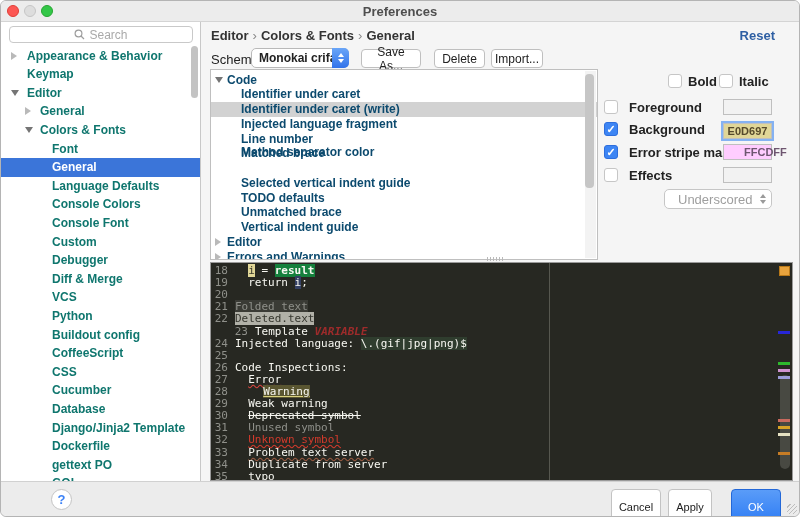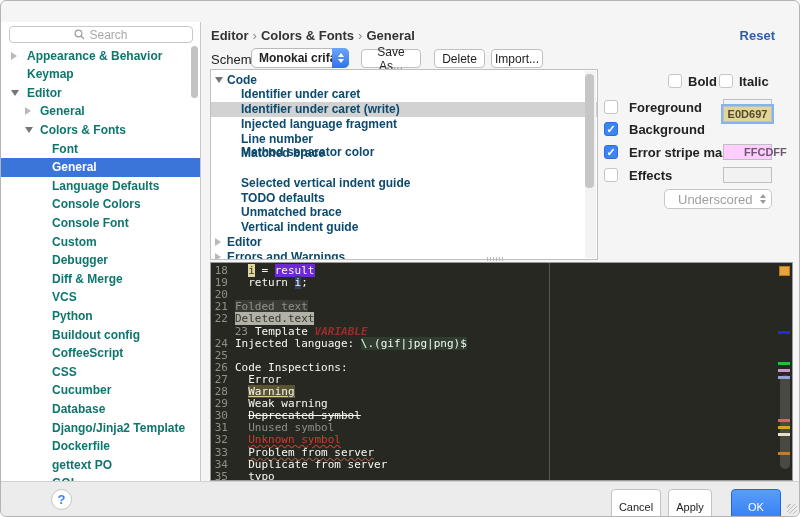--- a/index.html
+++ b/index.html
@@ -92,28 +92,28 @@
   
   .grip{position:absolute;left:285px;top:235px;width:16px;height:4px;
         background:repeating-linear-gradient(90deg,#B9B9B9 0 1px,transparent 1px 3px);}
   
   .preview{position:absolute;left:8px;top:240px;width:583px;height:219px;background:#272822;
            border:1px solid #9A9A9A;overflow:hidden;font-family:"DejaVu Sans Mono",monospace;
            font-size:11px;color:#F8F8F2;}
   .pline{position:absolute;left:0;right:16px;height:12.1px;white-space:pre;line-height:12.1px;}
   .gut{display:inline-block;width:17px;text-align:right;margin-right:7px;color:#8F908A;}
   .sg-caret-write{background:#E0D697;color:#39392B;}
-  .sg-selection{background:#6d28d9;}
+  .sg-selection{background:#15803d;font-weight:bold;}
   .sg-caret-read{background:#344063;}
   .sg-folded{background:#3A3B35;color:#8F908A;}
   .sg-deleted{background:#B1B1A8;color:#35362E;}
   .sg-template-var{color:#9E2B2B;font-style:italic;font-weight:700;}
   .sg-injected{background:#2F3D2E;}
   .sg-error{text-decoration:underline;text-decoration-style:wavy;text-decoration-color:#D9443E;}
-  .sg-warning{background:#5A5631;text-decoration:underline;text-decoration-color:#D9D27F;}
+  .sg-warning{background:#5A5631;text-decoration:underline;text-decoration-color:#D9D27F;margin-left:15px;}
   .sg-deprecated{text-decoration:line-through;}
   .sg-unused{color:#8F908A;}
   .sg-unknown{color:#D33A2C;text-decoration:underline;text-decoration-style:wavy;
               text-decoration-color:#D33A2C;}
   .sg-server-problem{text-decoration:underline;text-decoration-style:wavy;
               text-decoration-color:#9A5A41;}
   .sg-typo{text-decoration:underline;text-decoration-style:wavy;text-decoration-color:#5B9E4D;}
   .margin-line{position:absolute;left:338px;top:0;bottom:0;width:1px;background:#56574F;}
   .stripe{position:absolute;right:0;top:0;bottom:0;width:16px;}
   .stripe-legend{position:absolute;right:2px;top:3px;width:11px;height:10px;background:#E8A33D;
@@ -135,20 +135,28 @@
   .f-ok{right:18px;width:50px;background:linear-gradient(#5A9CF8,#2D7BF4);border:1px solid #2368D8;
         color:#FFFFFF;}
   .resize-grip{position:absolute;right:2px;bottom:2px;width:10px;height:10px;
         background:repeating-linear-gradient(135deg,transparent 0 2px,#BDBDBD 2px 3px);}
 </style>
 </head>
 <body>
 
 <div class="window">
 
+  <div class="titlebar">
+    <div class="traffic">
+      <span class="tl red"></span>
+      <span class="tl gray"></span>
+      <span class="tl green"></span>
+    </div>
+    <div class="title">Preferences</div>
+  </div>
 
   <aside class="sidebar">
     <div class="searchbox">
       <svg width="11" height="11" viewBox="0 0 11 11">
         <circle cx="4.5" cy="4.5" r="3.4" fill="none" stroke="#9E9E9E" stroke-width="1.2"></circle>
         <line x1="7" y1="7" x2="10" y2="10" stroke="#9E9E9E" stroke-width="1.2"></line>
       </svg>
       <span>Search</span>
     </div>
     <div id="sidebar-tree">
@@ -304,21 +312,21 @@
     <span class="opt-label" style="left:486px;top:52px;">Bold</span>
     <span class="cb" style="left:517px;top:52px;"></span>
     <span class="opt-label" style="left:537px;top:52px;">Italic</span>
 
     <span class="cb" style="left:402px;top:78px;"></span>
     <span class="opt-label" style="left:427px;top:78px;">Foreground</span>
     <span class="swatch" style="top:77px;"></span>
 
     <span class="cb on" style="left:402px;top:100px;">✓</span>
     <span class="opt-label" style="left:427px;top:100px;">Background</span>
-    <span class="swatch sw-bg focused" style="top: 84px; background: rgb(224, 214, 151);">E0D697</span>
+    <span class="swatch sw-bg focused" style="top: 101px; background: rgb(224, 214, 151);">E0D697</span>
 
     <span class="cb on" style="left:402px;top:123px;">✓</span>
     <span class="opt-label" style="left:427px;top:123px;">Error stripe mark</span>
     <span class="swatch sw-stripe" style="top: 122px; background: rgb(255, 205, 255); padding-left: 20px;">FFCDFF</span>
 
     <span class="cb" style="left:402px;top:146px;"></span>
     <span class="opt-label" style="left:427px;top:146px;">Effects</span>
     <span class="swatch" style="top:145px;"></span>
 
     <div class="eff-select">
@@ -341,21 +349,21 @@
           <div class="pline" style="top: 62.5px; padding-left: 20px;"><span class="gut">23</span><span>Template </span><span class="sg-template-var">VARIABLE</span></div>
           <div class="pline" style="top: 74.6px;"><span class="gut">24</span><span>Injected language: </span><span class="sg-injected">\.(gif|jpg|png)$</span></div>
           <div class="pline" style="top: 86.7px;"><span class="gut">25</span></div>
           <div class="pline" style="top: 98.8px;"><span class="gut">26</span><span>Code Inspections:</span></div>
           <div class="pline" style="top: 110.9px;"><span class="gut">27</span><span>  </span><span class="sg-error">Error</span></div>
           <div class="pline" style="top: 123px;"><span class="gut">28</span><span>  </span><span class="sg-warning">Warning</span></div>
           <div class="pline" style="top: 135.1px;"><span class="gut">29</span><span>  Weak warning</span></div>
           <div class="pline" style="top: 147.2px;"><span class="gut">30</span><span>  </span><span class="sg-deprecated">Deprecated symbol</span></div>
           <div class="pline" style="top: 159.3px;"><span class="gut">31</span><span>  </span><span class="sg-unused">Unused symbol</span></div>
           <div class="pline" style="top: 171.4px;"><span class="gut">32</span><span>  </span><span class="sg-unknown">Unknown symbol</span></div>
-          <div class="pline" style="top: 183.5px;"><span class="gut">33</span><span>  </span><span class="sg-server-problem">Problem from server</span></div>
+          <div class="pline" style="top: 183.5px;"><span class="gut">33</span><span>  </span><span class="sg-server-problem">Problem text server</span></div>
           <div class="pline" style="top: 195.6px;"><span class="gut">34</span><span>  Duplicate from server</span></div>
           <div class="pline" style="top: 207.7px;"><span class="gut">35</span><span>  </span><span class="sg-typo">typo</span></div>
         </div>
       <div class="margin-line"></div>
       <div class="stripe">
         <div class="pv-thumb"></div>
         <div class="stripe-legend" style="background: rgb(232, 163, 61);"></div>
         <div id="stripe-marks">
             <div class="stripe-mark" style="top: 68px; background: rgb(39, 38, 216);"></div>
             <div class="stripe-mark" style="top: 99px; background: rgb(45, 184, 45);"></div>

